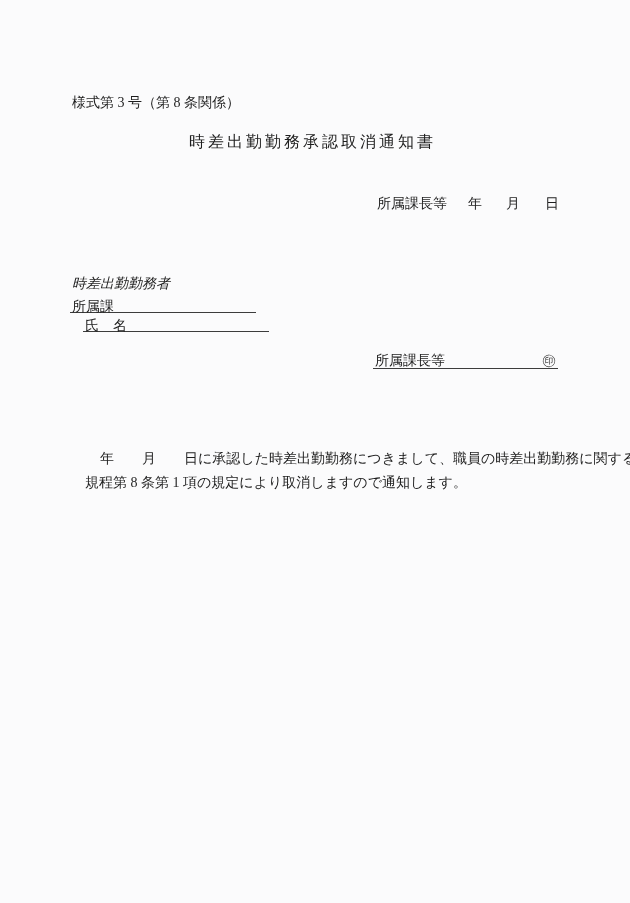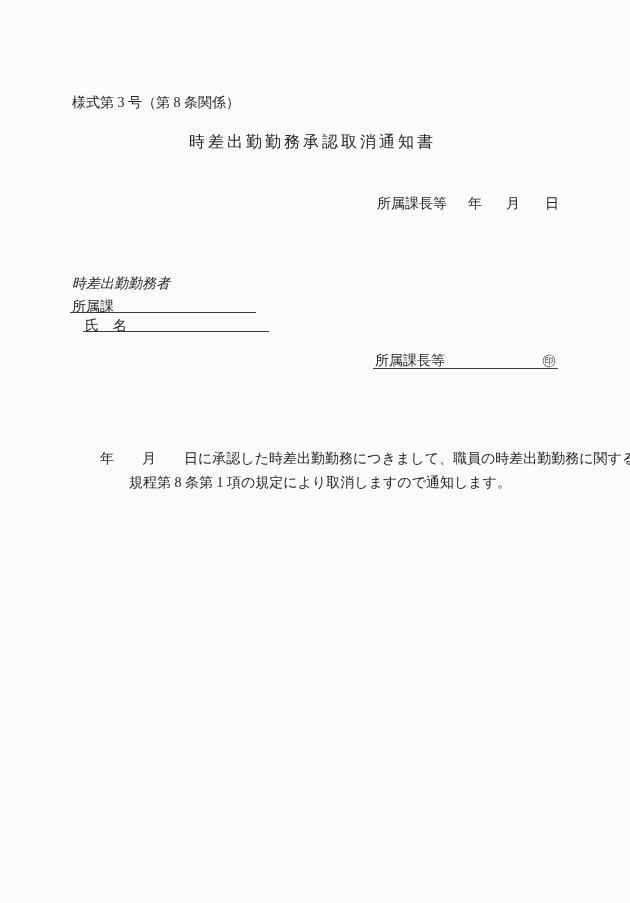--- a/index.html
+++ b/index.html
@@ -71,16 +71,16 @@
     <span class="fs12 pad-l">氏　名</span>
   </div>
 
   <div class="abs field-row flex-between" style="left:373px; top:353px; width:185px; height:16px;">
     <span class="fs12 pad-l">所属課長等</span>
     <span class="seal">㊞</span>
   </div>
 
   <div>
     <div class="abs fs12" style="left:100px; top:451px;font-family:Liberation Serif, serif;">年　　月　　日に承認した時差出勤勤務につきまして、職員の時差出勤勤務に関する</div>
-    <div class="abs fs12" style="left:85px; top:475px;margin-left:44px;">規程第 8 条第 1 項の規定により取消しますので通知します。</div>
+    <div class="abs fs12" style="left:85px; top:475px;">規程第 8 条第 1 項の規定により取消しますので通知します。</div>
   </div>
 
 </div>
 
 </body></html>

